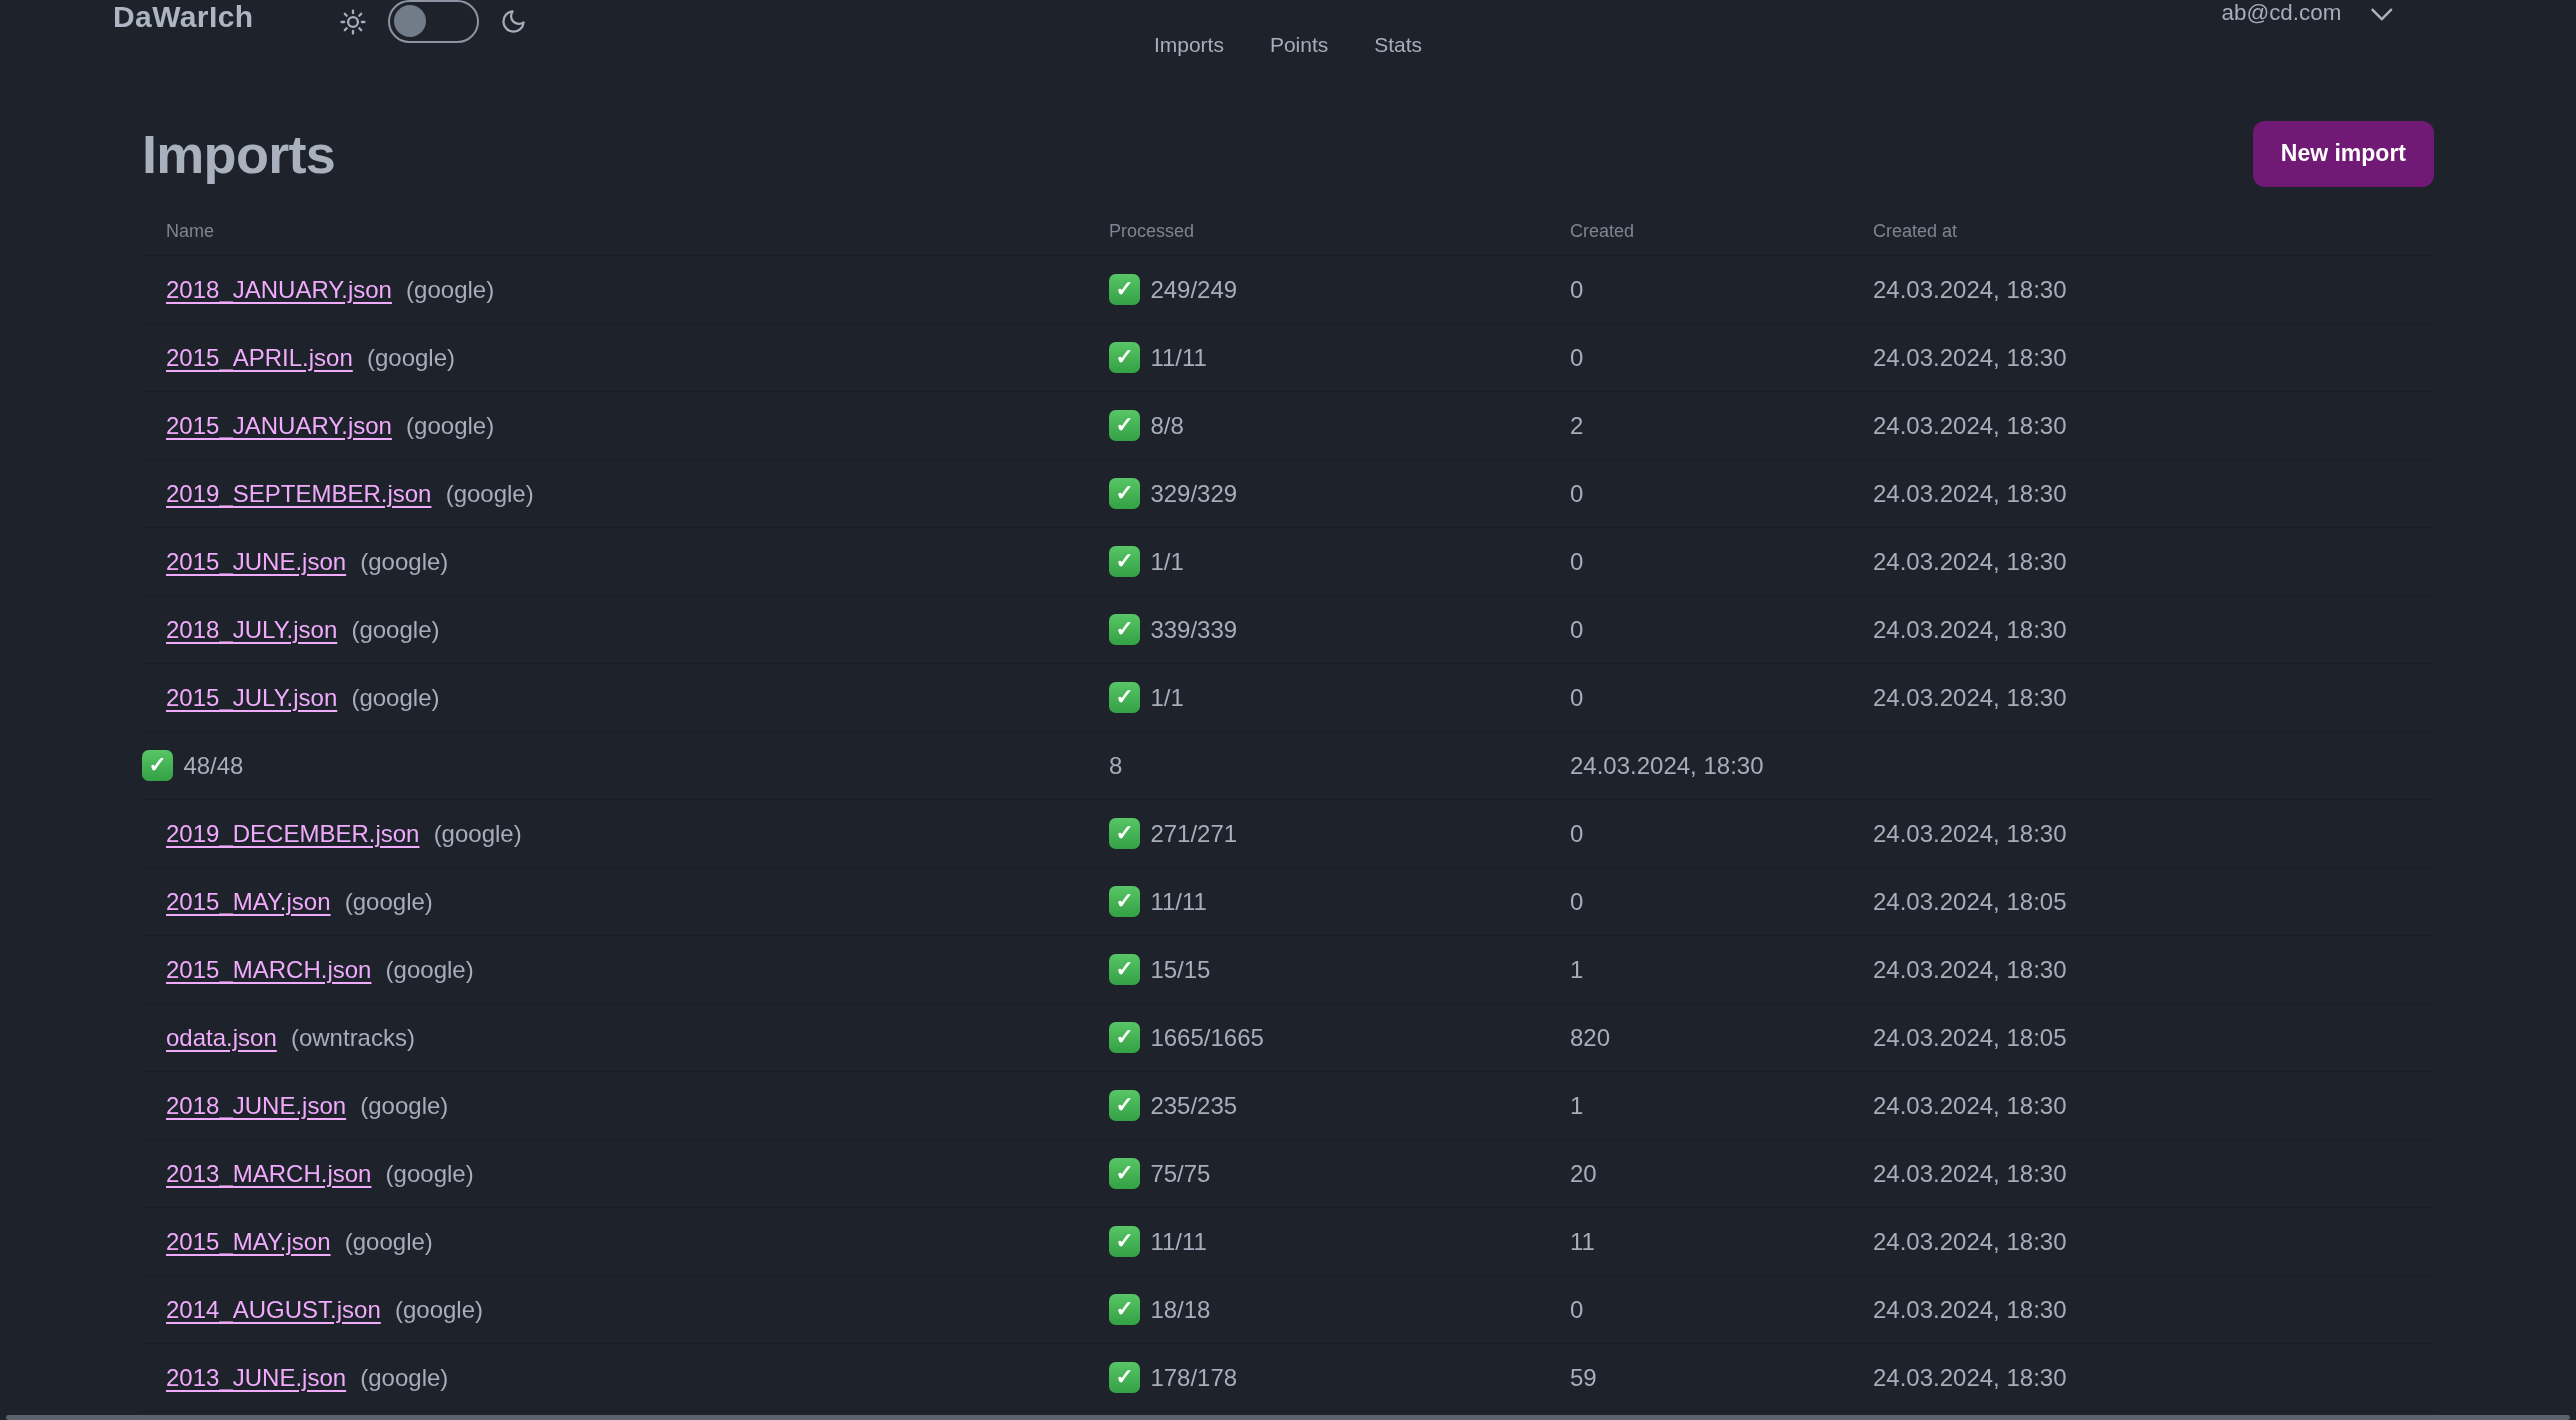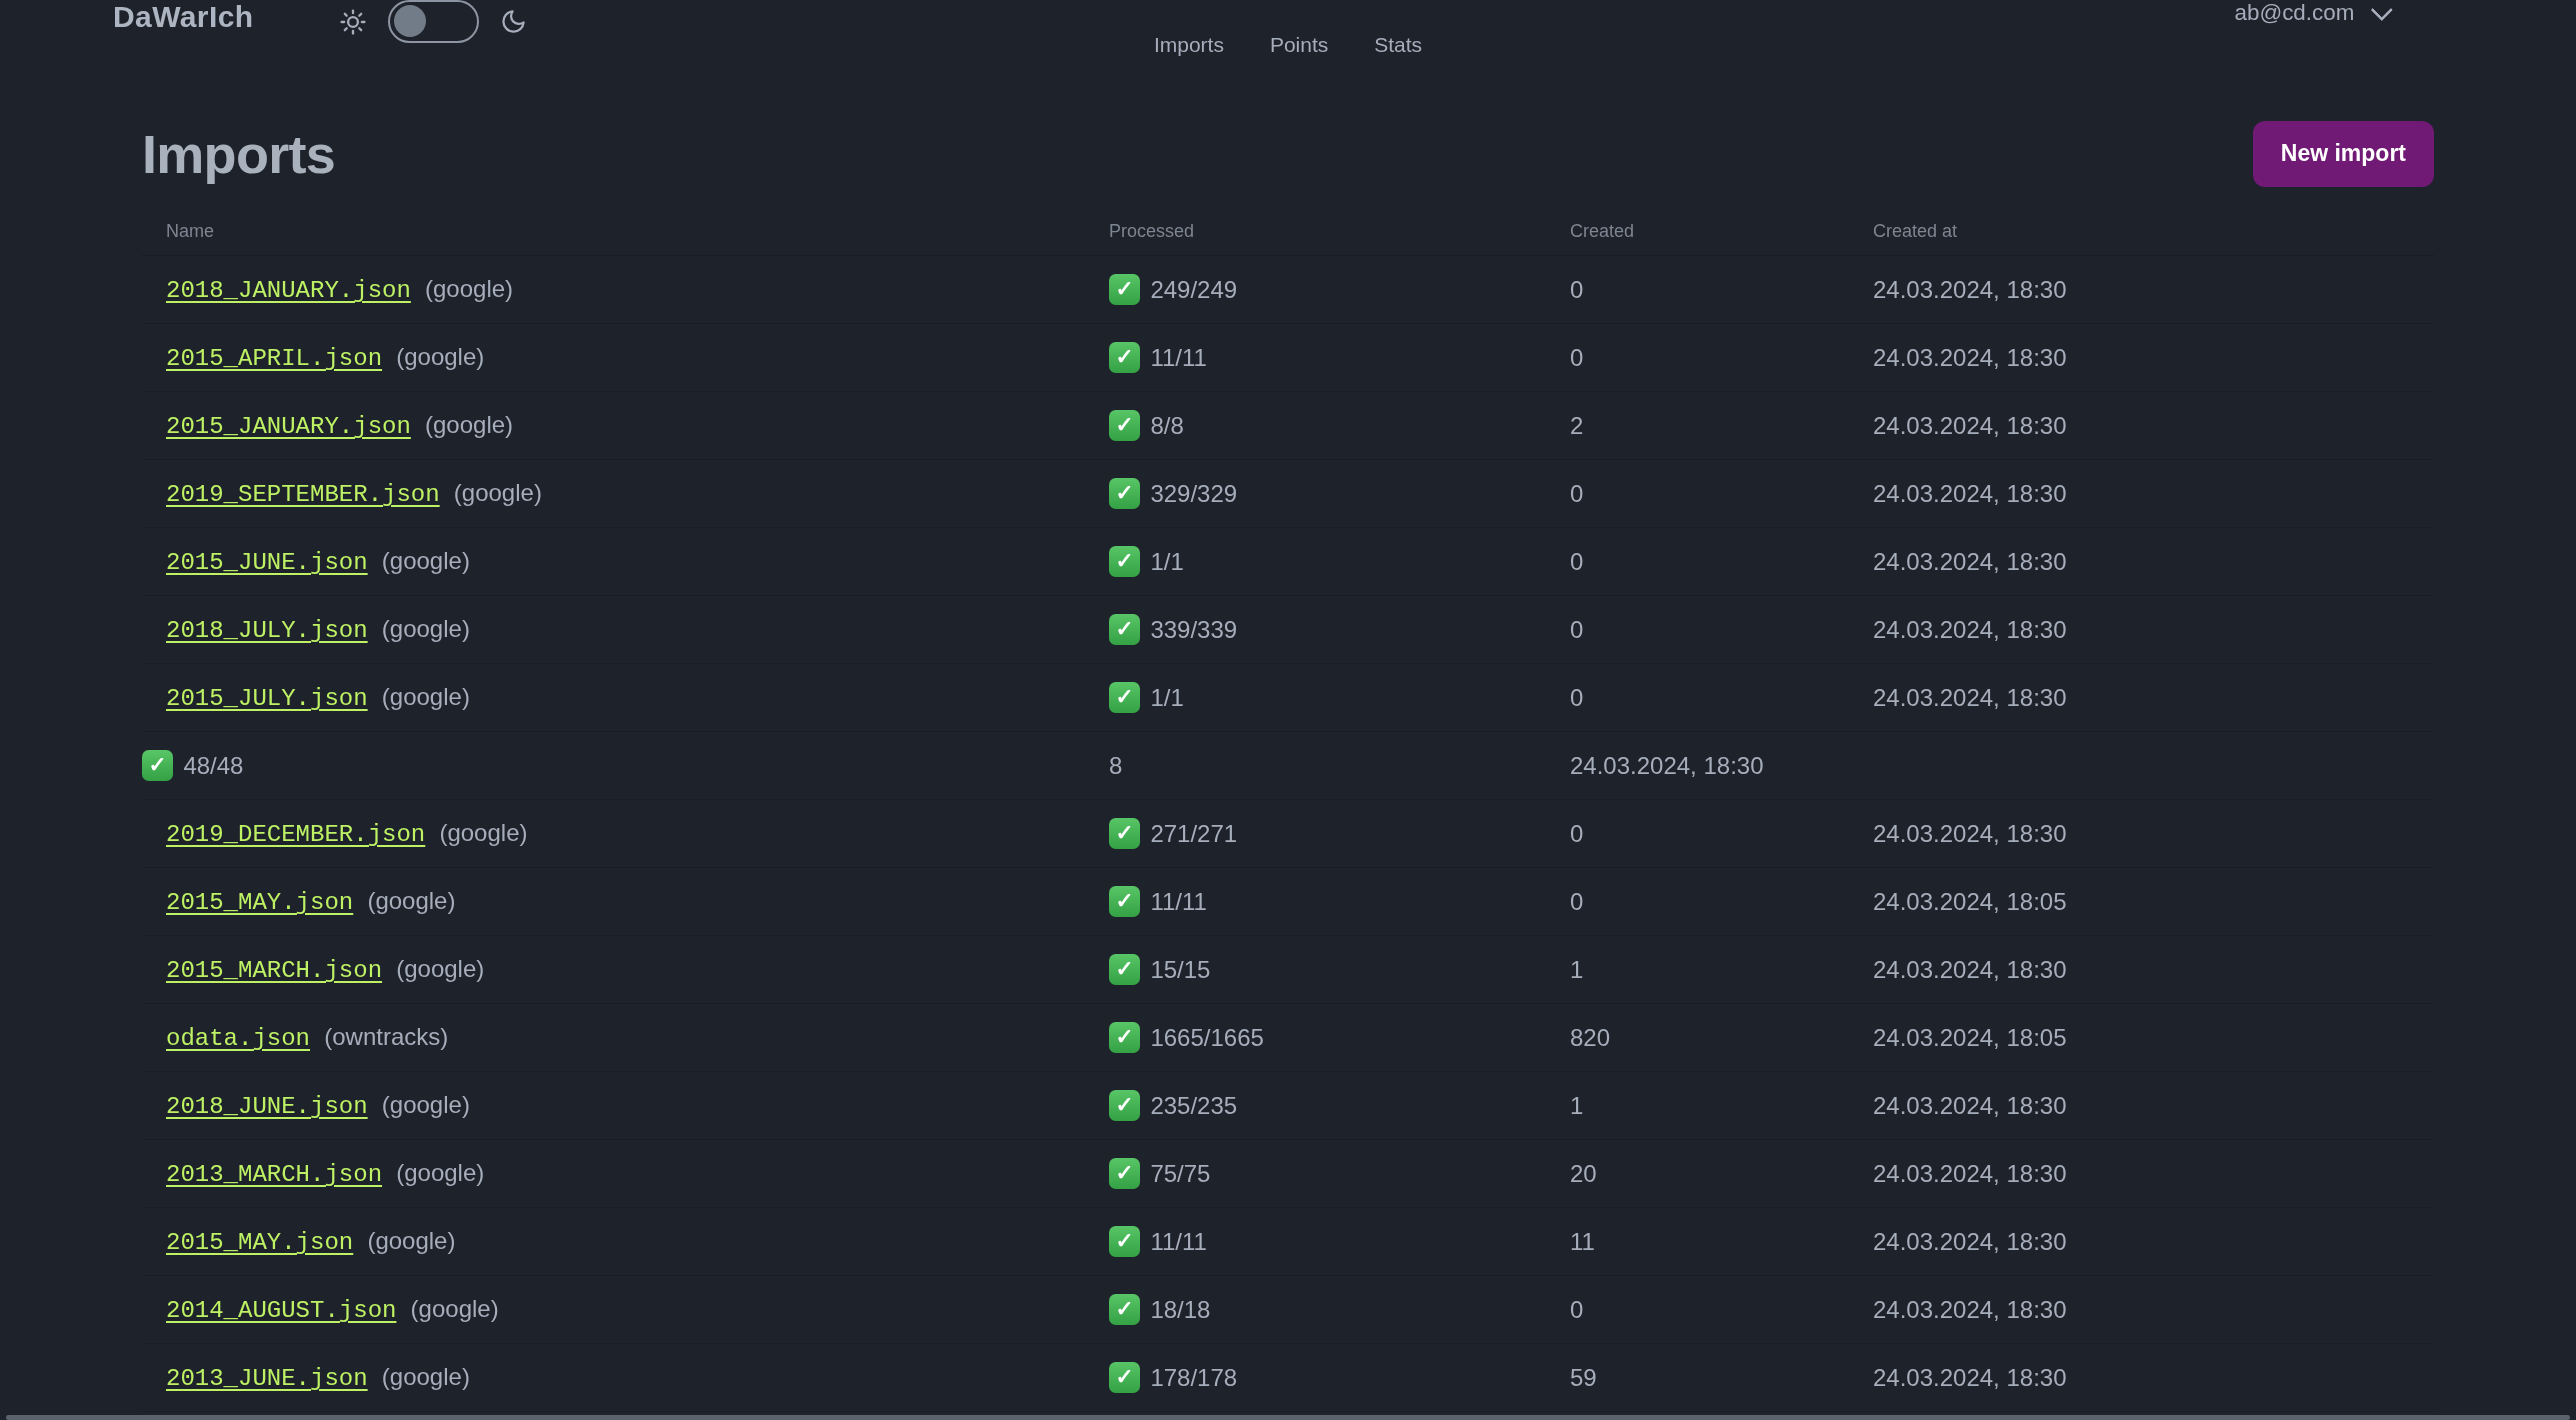--- a/index.html
+++ b/index.html
@@ -36,21 +36,21 @@
     background: #727b88;
   }
   .nav-center {
     position: absolute; left: 50%; top: 0; height: 89px;
     transform: translateX(-50%);
     display: flex; align-items: center; gap: 46px;
   }
   .nav-link { font-size: 21px; color: #a6adbb; text-decoration: none; cursor: pointer; }
   .user {
     margin-left: auto;
-    display: flex; align-items: center; gap: 20px;
+    display: flex; align-items: center; gap: 33px;
     font-size: 22.4px; cursor: pointer;
   }
   .chevron {
     width: 12.7px; height: 12.7px;
     border-right: 3px solid #a6adbb; border-bottom: 3px solid #a6adbb;
     border-radius: 1.5px;
     transform: rotate(45deg) translate(-2.2px,-2.2px);
   }
   
   main { padding: 0 142px; }
@@ -80,26 +80,25 @@
     font-size: 18px; font-weight: 400; color: #7d8591;
     border-bottom: 1.5px solid #181d24;
   }
   .col-name, .name-cell { padding-left: 24px; box-sizing: border-box; }
   .trow {
     height: 67px;
     border-bottom: 1.5px solid #191e25;
     font-size: 24px;
   }
   .file-link {
-    color: #bef264;
+    color: #f0abfc;
     text-decoration: underline;
     text-decoration-thickness: 1.5px;
     text-underline-offset: 3.7px;
     cursor: pointer;
-    font-family: Liberation Mono, monospace;
   }
   .src { margin-left: 7.5px; }
   .proc-cell { display: flex; align-items: center; gap: 10.4px; }
   .check {
     width: 31px; height: 31px; border-radius: 6.7px; flex: 0 0 31px;
     background: linear-gradient(180deg, #58c566 0%, #33a144 100%);
     display: flex; align-items: center; justify-content: center;
   }
   .tick { color: #fff; font-size: 21.6px; font-weight: 700; line-height: 1; transform: translateY(-0.7px); }
   

